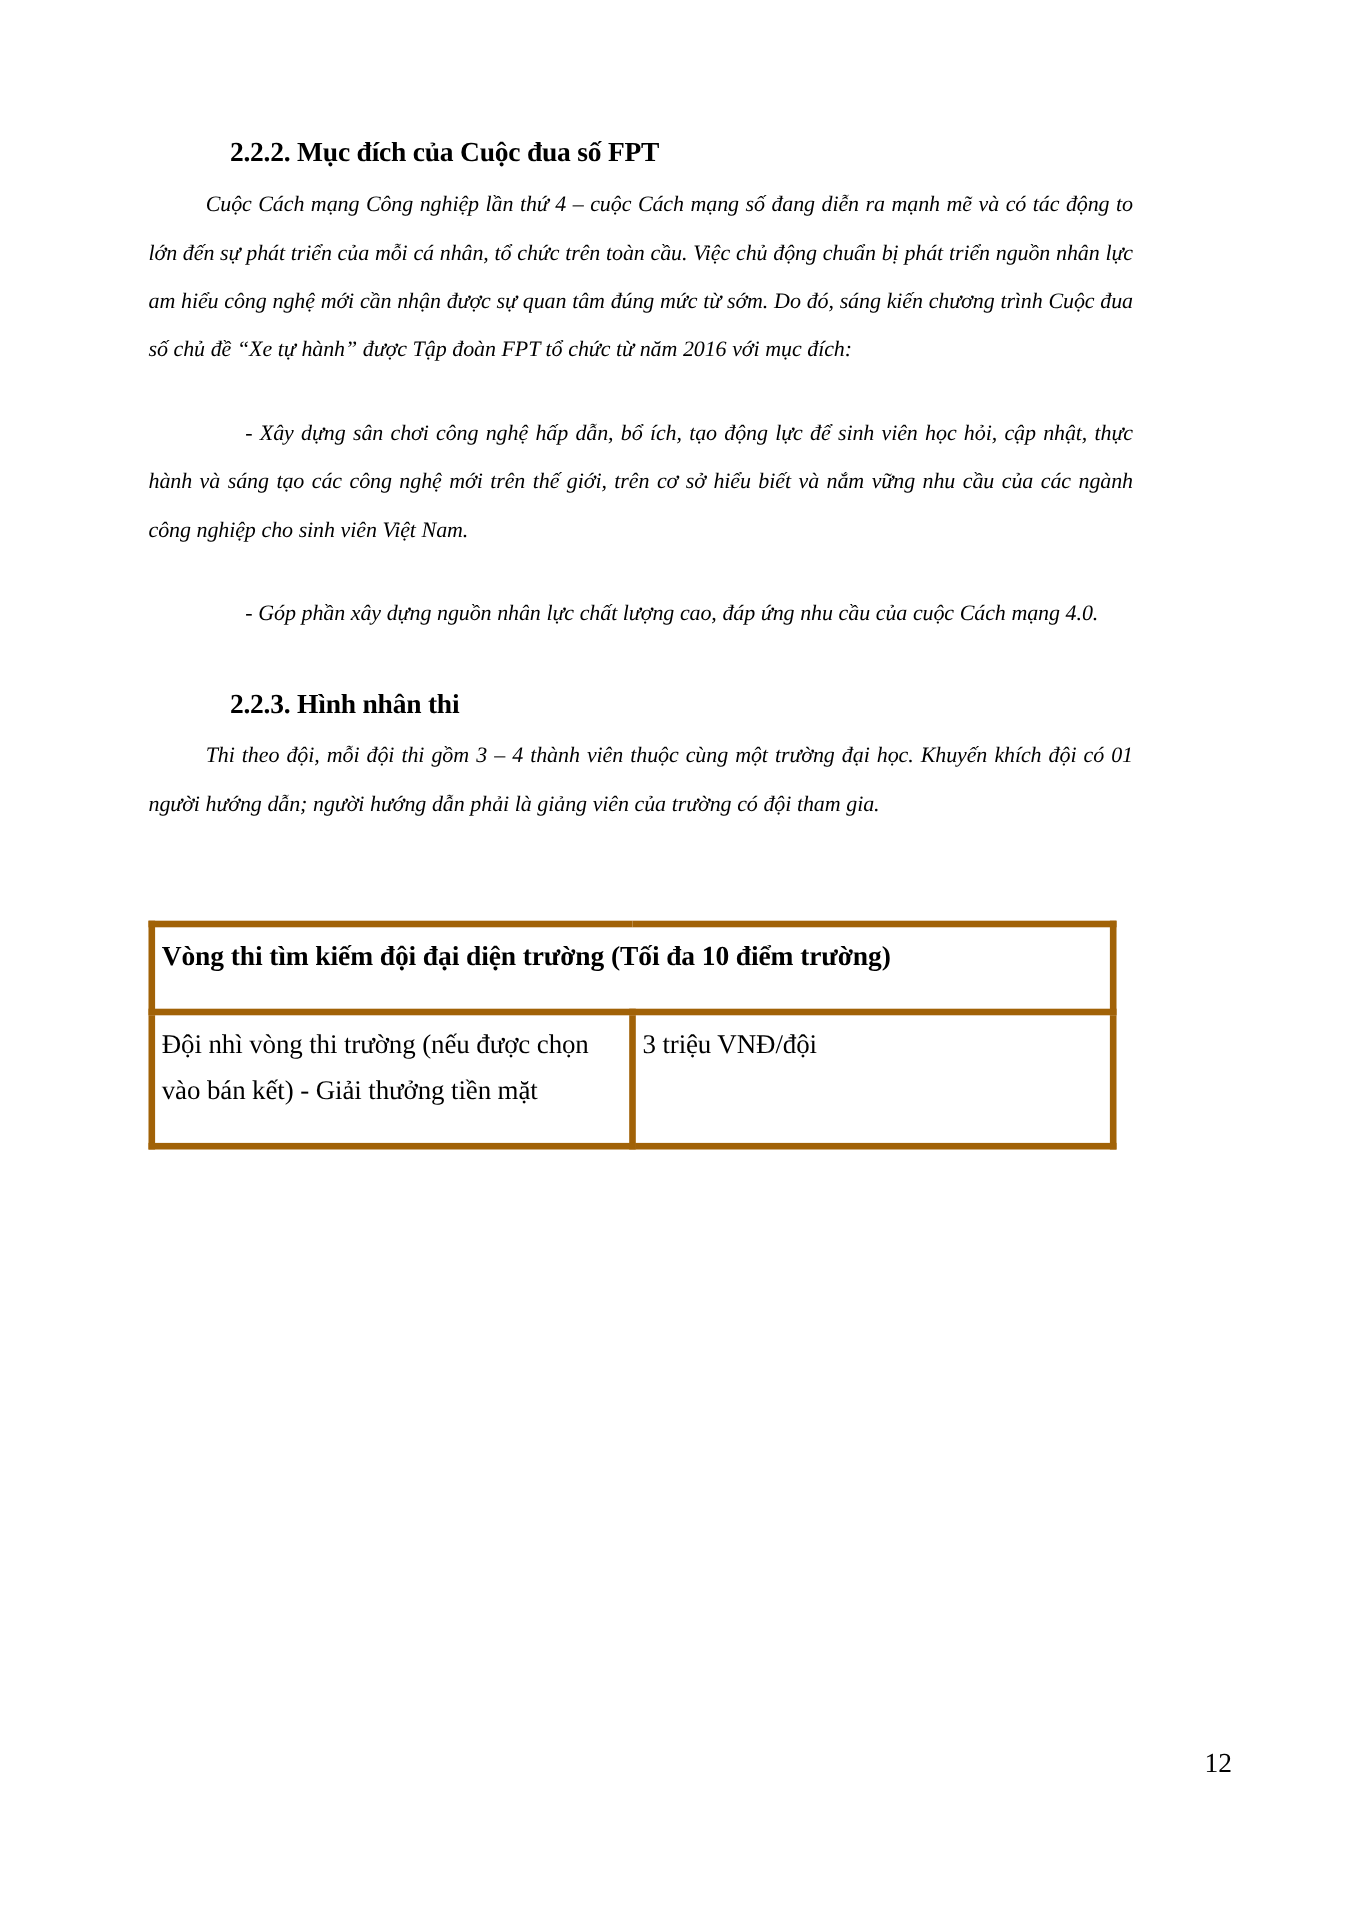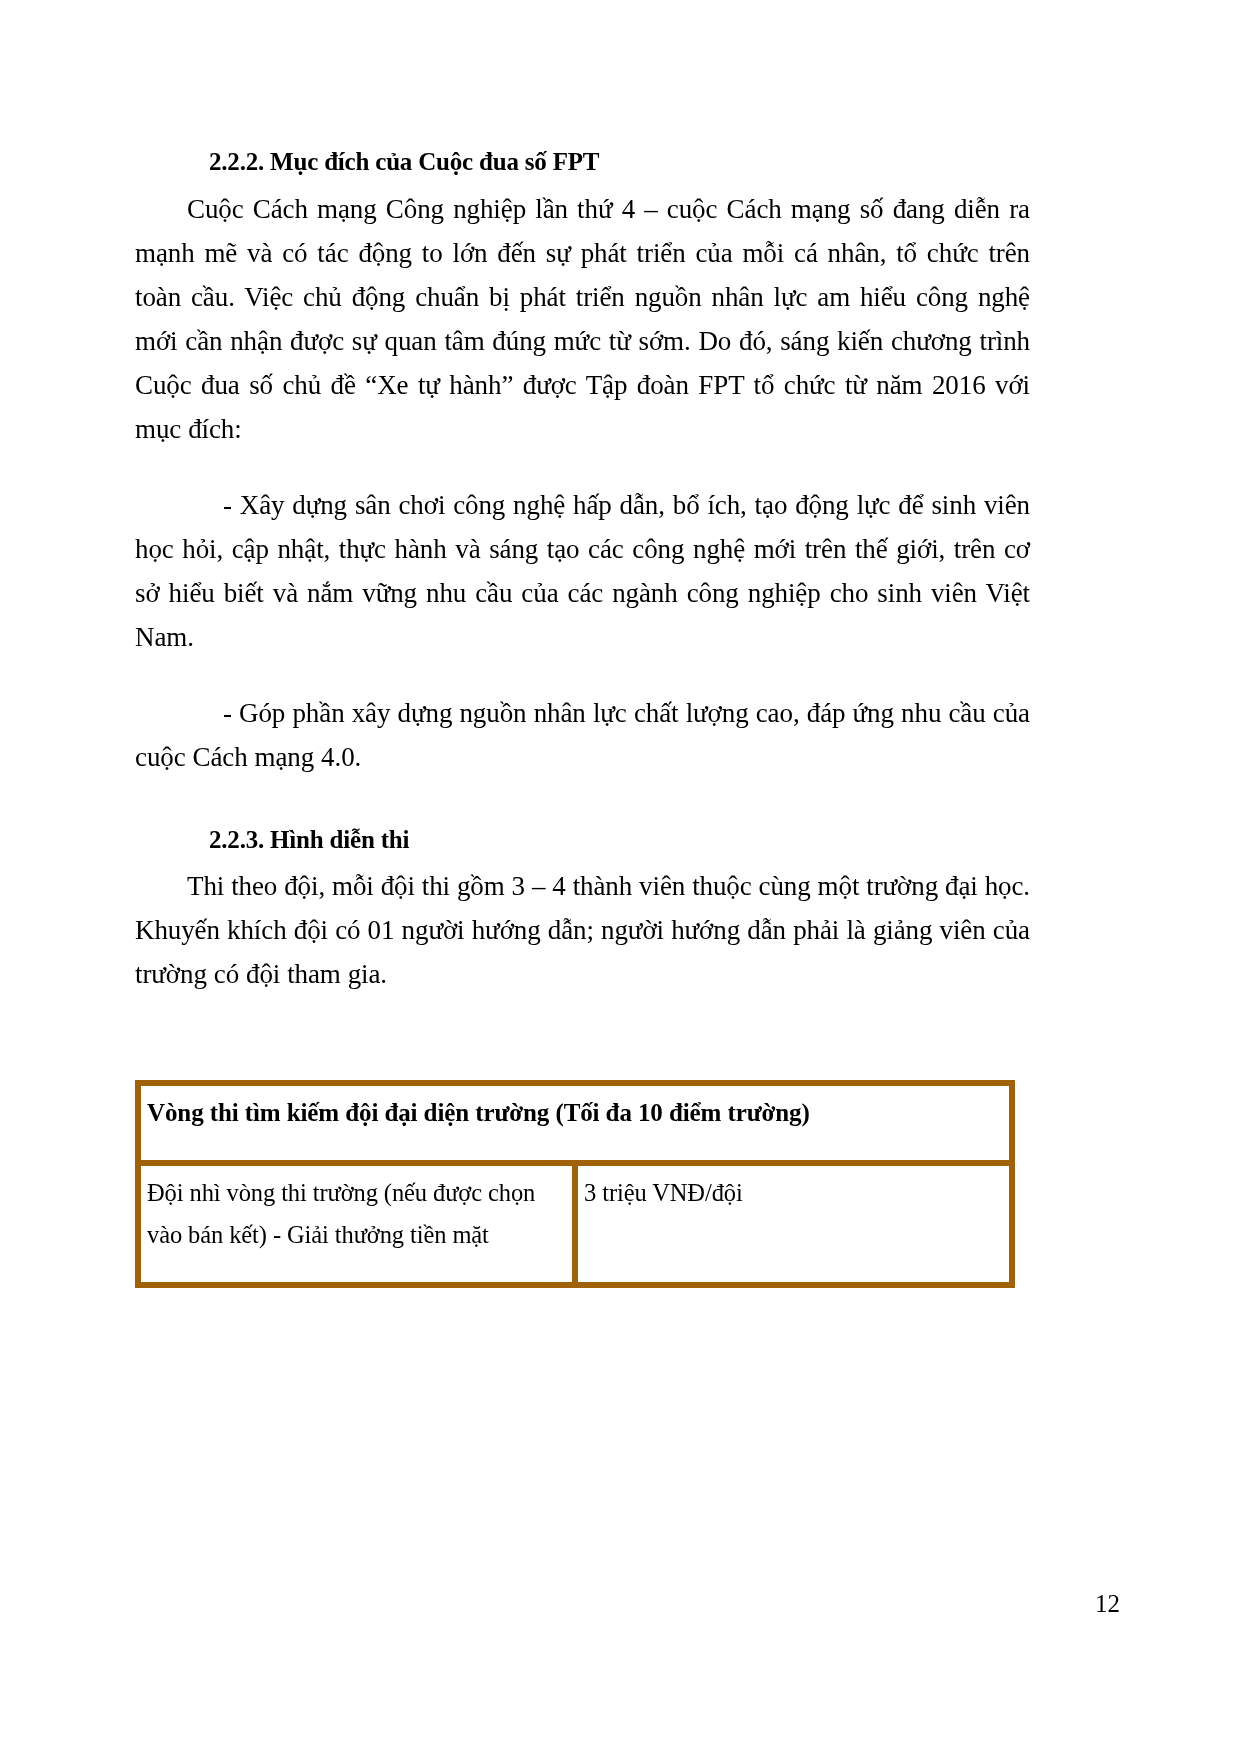--- a/index.html
+++ b/index.html
@@ -12,38 +12,38 @@
     width: 1240px;
     height: 1754px;
     background: #ffffff;
     box-sizing: border-box;
     padding: 120px 118px 80px 135px;
     font-family: "Liberation Serif", "DejaVu Serif", serif;
     color: #000000;
   }
   .content {
     width: 895px;
-    margin-top: 23px;
   }
   h3.section-heading {
     font-size: 25px;
     font-weight: bold;
     margin: 0 0 6px 0;
     padding-left: 74px;
     line-height: 1.5;
     letter-spacing: -0.2px;
   }
   p.body-par {
-    font-size: 27px;
+    font-size: 20px;
     line-height: 44px;
     margin: 0 0 0 0;
     text-align: justify;
     text-indent: 52px;
     letter-spacing: -0.1px;
     word-spacing: 0.3px;
+    font-style: italic;
   }
   p.body-par.bullet {
     text-indent: 88px;
   }
   .gap-md { height: 32px; }
   .gap-lg { height: 42px; }
 
   table.prize-table {
     border-collapse: collapse;
     width: 880px;
@@ -89,21 +89,21 @@
     <div class="gap-md"></div>
 
     <p class="body-par bullet">- Xây dựng sân chơi công nghệ hấp dẫn, bổ ích, tạo động lực để sinh viên học hỏi, cập nhật, thực hành và sáng tạo các công nghệ mới trên thế giới, trên cơ sở hiểu biết và nắm vững nhu cầu của các ngành công nghiệp cho sinh viên Việt Nam.</p>
 
     <div class="gap-md"></div>
 
     <p class="body-par bullet">- Góp phần xây dựng nguồn nhân lực chất lượng cao, đáp ứng nhu cầu của cuộc Cách mạng 4.0.</p>
 
     <div class="gap-lg"></div>
 
-    <h3 class="section-heading">2.2.3. Hình diễn thi</h3>
+    <h3 class="section-heading">2.2.3. Hình nhân thi</h3>
 
     <p class="body-par">Thi theo đội, mỗi đội thi gồm 3 – 4 thành viên thuộc cùng một trường đại học. Khuyến khích đội có 01 người hướng dẫn; người hướng dẫn phải là giảng viên của trường có đội tham gia.</p>
 
     <div class="gap-md"></div>
 
 
     <div class="gap-lg"></div>
 
 
     <table class="prize-table">

